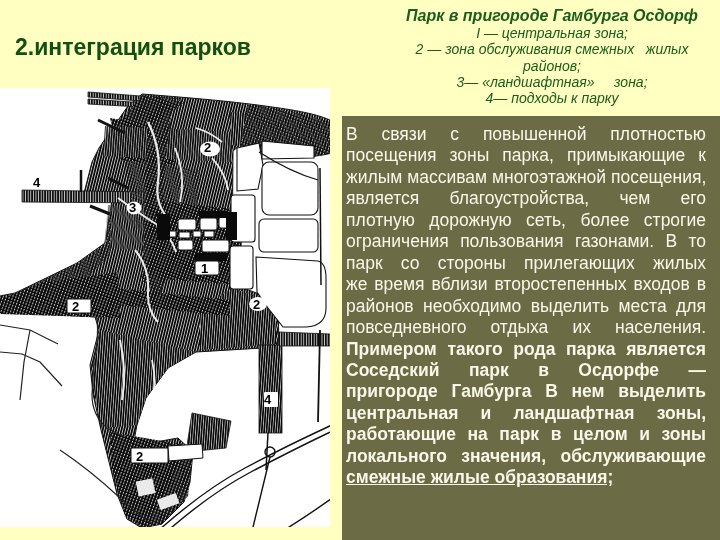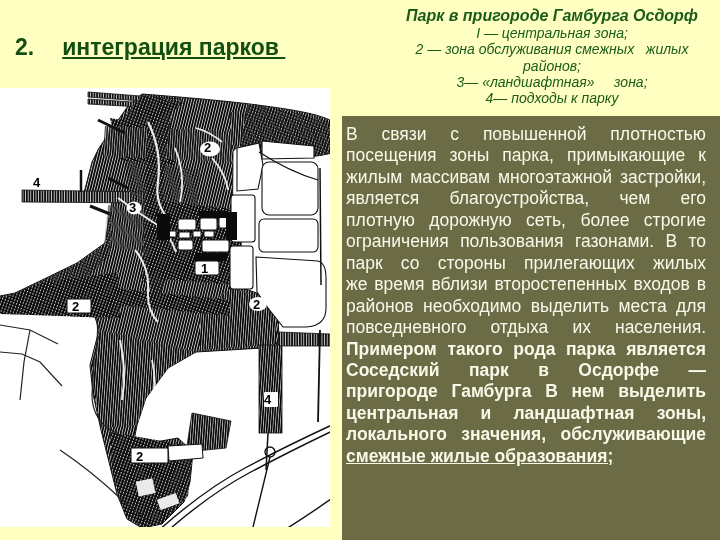--- a/index.html
+++ b/index.html
@@ -1,18 +1,18 @@
 <!DOCTYPE html>
 <html><head>
 <meta charset="utf-8">
 <style>
 html,body{margin:0;padding:0;}
 .slide{position:relative;width:720px;height:540px;background:#ffffc2;font-family:"Liberation Sans",sans-serif;overflow:hidden;}
 .title{position:absolute;left:15px;top:34px;font-size:23px;font-weight:bold;color:#134f13;}
-.title .u{text-decoration:underline;margin-left:28px;}
+.title .u{}
 .caption{position:absolute;left:372px;top:6px;width:360px;text-align:center;color:#1a5c1a;font-style:italic;}
 .cap1{font-weight:bold;font-size:16px;line-height:19px;}
 .capl{font-size:14px;line-height:16.3px;}
 .map{position:absolute;left:0;top:88px;width:330px;height:439px;background:#ffffff;}
 .para{position:absolute;left:342px;top:116px;width:378px;height:424px;background:#6b6b45;color:#f9f9ea;}
 .para .ln{text-align:justify;text-align-last:justify;font-size:17.5px;line-height:21.45px;padding:0 14px 0 4px;white-space:nowrap;}
 .para .ln.b{font-weight:bold;}
 .para .ln.last{text-align-last:left;text-decoration:underline;}
 </style>
 </head>
@@ -187,28 +187,29 @@
 <text x="264" y="404">4</text>
 <text x="136" y="461">2</text>
 </g>
 </svg>
 </div>
 
 <div class="para">
 <div style="height:8px"></div>
 <div class="ln">В связи с повышенной плотностью</div>
 <div class="ln">посещения зоны парка, примыкающие к</div>
-<div class="ln">жилым массивам многоэтажной застройки,</div>
+<div class="ln">жилым массивам многоэтажной посещения,</div>
 <div class="ln">является благоустройства, чем его</div>
 <div class="ln">плотную дорожную сеть, более строгие</div>
 <div class="ln">ограничения пользования газонами. В то</div>
 <div class="ln">парк со стороны прилегающих жилых</div>
 <div class="ln">же время вблизи второстепенных входов в</div>
 <div class="ln">районов необходимо выделить места для</div>
 <div class="ln">повседневного отдыха их населения.</div>
 <div class="ln b">Примером такого рода парка является</div>
 <div class="ln b">Соседский парк в Осдорфе —</div>
 <div class="ln b">пригороде Гамбурга В нем выделить</div>
 <div class="ln b">центральная и ландшафтная зоны,</div>
+<div class="ln b">работающие на парк в целом и зоны</div>
 <div class="ln b">локального значения, обслуживающие</div>
 <div class="ln b last">смежные жилые образования;</div>
 </div>
 </div>
 
 </body></html>

